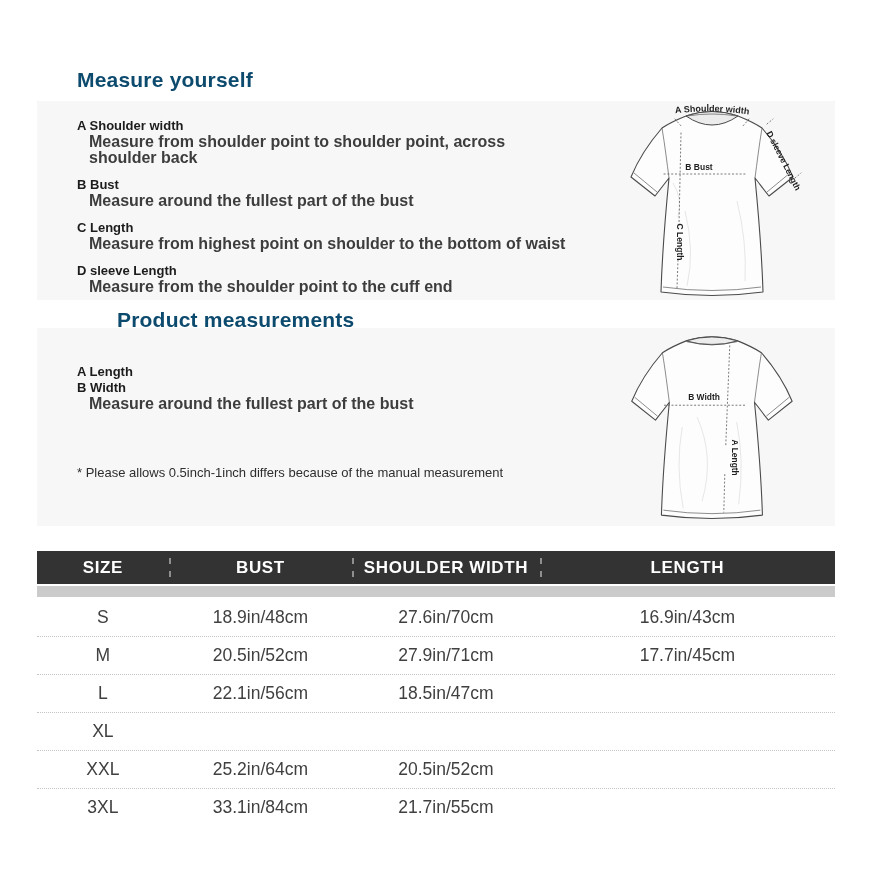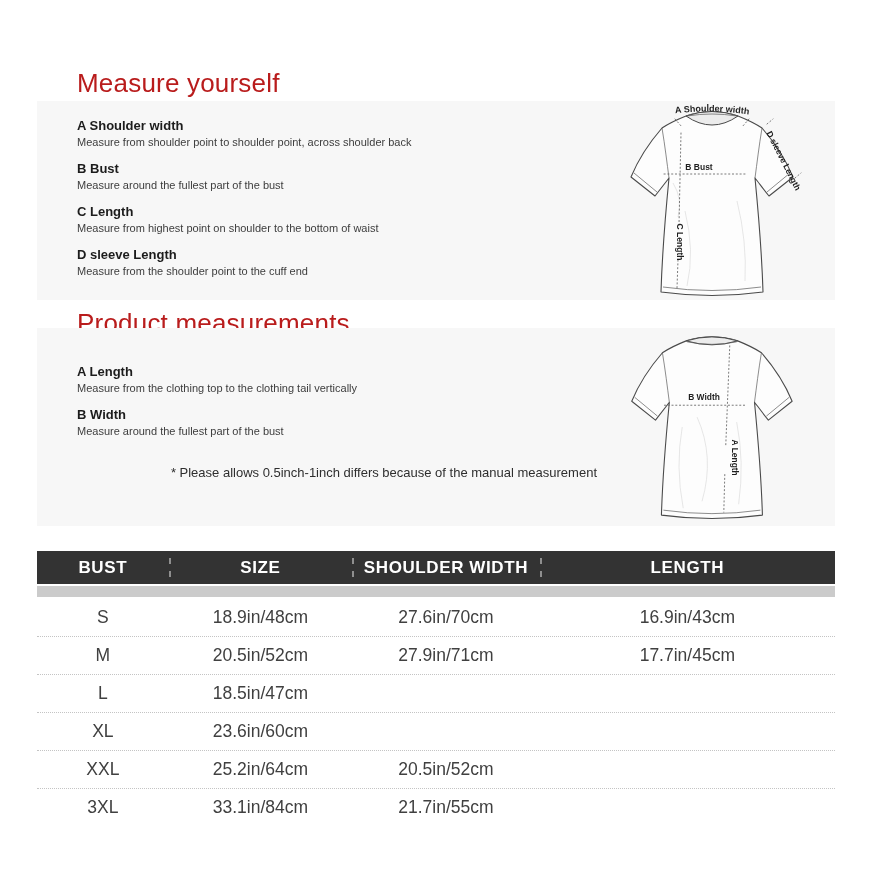--- a/index.html
+++ b/index.html
@@ -1,36 +1,36 @@
 <!DOCTYPE html>
 <html><head>
 <meta charset="utf-8">
 <style>
   html,body{margin:0;padding:0;background:#fff;}
   .page{
     position:relative;width:869px;height:869px;background:#ffffff;overflow:hidden;
     font-family:"Liberation Sans","DejaVu Sans",sans-serif;color:#222;
   }
   .section-title{
-    position:absolute;left:77px;margin:0;font-size:26px;font-weight:400;color:#b91c1c;
+    position:absolute;left:77px;margin:0;font-size:21px;font-weight:700;color:#0c4a6e;
     letter-spacing:.2px;
   }
   #measure-title{top:68px;}
-  #product-title{top:308px;}
+  #product-title{top:308px;margin-left:40px;}
   .panel{
     position:absolute;left:37px;width:798px;background:#f7f7f7;
   }
   #panel-measure{top:101px;height:199px;}
   #panel-product{top:328px;height:198px;}
   .terms{position:absolute;left:40px;top:17px;width:500px;}
   #panel-product .terms{top:36px;}
   .term{font-size:13px;font-weight:700;color:#1c1c1c;line-height:16px;}
-  .desc{font-size:11px;font-weight:400;color:#3d3d3d;line-height:16px;margin-bottom:11px;}
+  .desc{font-size:16px;font-weight:700;color:#3d3d3d;line-height:16px;margin-bottom:11px;margin-left:12px;}
   .note{
-    position:absolute;left:40px;top:137px;font-size:13px;color:#2e2e2e;width:520px;text-align:right;
+    position:absolute;left:40px;top:137px;font-size:13px;color:#2e2e2e;width:520px;
   }
   .shirt-svg{position:absolute;left:550px;top:0;width:235px;}
   #front-shirt{height:199px;}
   #back-shirt{height:198px;}
   .shirt-fill{fill:#fdfdfd;stroke:#4a4a4a;stroke-width:1.1;stroke-linejoin:round;}
   .collar{fill:#ececec;stroke:#4a4a4a;stroke-width:1;}
   .seam{fill:none;stroke:#5a5a5a;stroke-width:.7;}
   .fold{fill:none;stroke:#e3e3e3;stroke-width:.9;}
   .dotline{fill:none;stroke:#6b6b6b;stroke-width:.9;stroke-dasharray:1.2 2.6;stroke-linecap:round;}
   .diagram-label{font-family:"Liberation Sans","DejaVu Sans",sans-serif;font-size:8.5px;font-weight:700;fill:#1f1f1f;}
@@ -107,21 +107,20 @@
       <text class="diagram-label" x="92" y="141" text-anchor="middle" dominant-baseline="middle" transform="rotate(90 92 141)">C Length</text>
       <text class="diagram-label" x="196" y="60" text-anchor="middle" dominant-baseline="middle" transform="rotate(63 196 60)">D sleeve Length</text>
     </svg>
   </div>
 
   <h2 class="section-title" id="product-title">Product measurements</h2>
 
   <div class="panel" id="panel-product">
     <div class="terms">
       <div class="term">A Length</div>
-      <div class="desc">Measure from the clothing top to the clothing tail vertically</div>
       <div class="term">B Width</div>
       <div class="desc">Measure around the fullest part of the bust</div>
     </div>
     <div class="note">* Please allows 0.5inch-1inch differs because of the manual measurement</div>
 
     <svg class="shirt-svg" id="back-shirt" viewBox="0 0 235 200">
 
       <path class="shirt-fill" d="M 75,25 C 84,19 94,15 99,13 Q 125,5 151,13 C 156,15 166,19 175,25
         C 188,40 199,57 206,74 L 182,93 C 177,87 172,80 168,75
         C 172,116 175,156 176,189 Q 125,196 74,189 C 75,156 78,116 82,75
@@ -141,46 +140,46 @@
       <path class="dotline" d="M 143,18 L 139,118"></path>
       <path class="dotline" d="M 138,148 L 137,186"></path>
 
       <text class="diagram-label" x="117" y="73" text-anchor="middle">B Width</text>
       <text class="diagram-label" x="148" y="131" text-anchor="middle" dominant-baseline="middle" transform="rotate(90 148 131)">A Length</text>
     </svg>
   </div>
 
   <div class="size-table">
     <div class="thead">
+      <div class="th">SIZE</div>
       <div class="th">BUST</div>
-      <div class="th">SIZE</div>
       <div class="th">SHOULDER WIDTH</div>
       <div class="th">LENGTH</div>
     </div>
     <div class="gray-strip"></div>
     <div class="tbody">
       <div class="tr">
         <div class="td">S</div>
         <div class="td">18.9in/48cm</div>
         <div class="td">27.6in/70cm</div>
         <div class="td">16.9in/43cm</div>
       </div>
       <div class="tr">
         <div class="td">M</div>
         <div class="td">20.5in/52cm</div>
         <div class="td">27.9in/71cm</div>
         <div class="td">17.7in/45cm</div>
       </div>
       <div class="tr">
         <div class="td">L</div>
+        <div class="td">22.1in/56cm</div>
         <div class="td">18.5in/47cm</div>
       </div>
       <div class="tr">
         <div class="td">XL</div>
-        <div class="td">23.6in/60cm</div>
       </div>
       <div class="tr">
         <div class="td">XXL</div>
         <div class="td">25.2in/64cm</div>
         <div class="td">20.5in/52cm</div>
       </div>
       <div class="tr">
         <div class="td">3XL</div>
         <div class="td">33.1in/84cm</div>
         <div class="td">21.7in/55cm</div>

